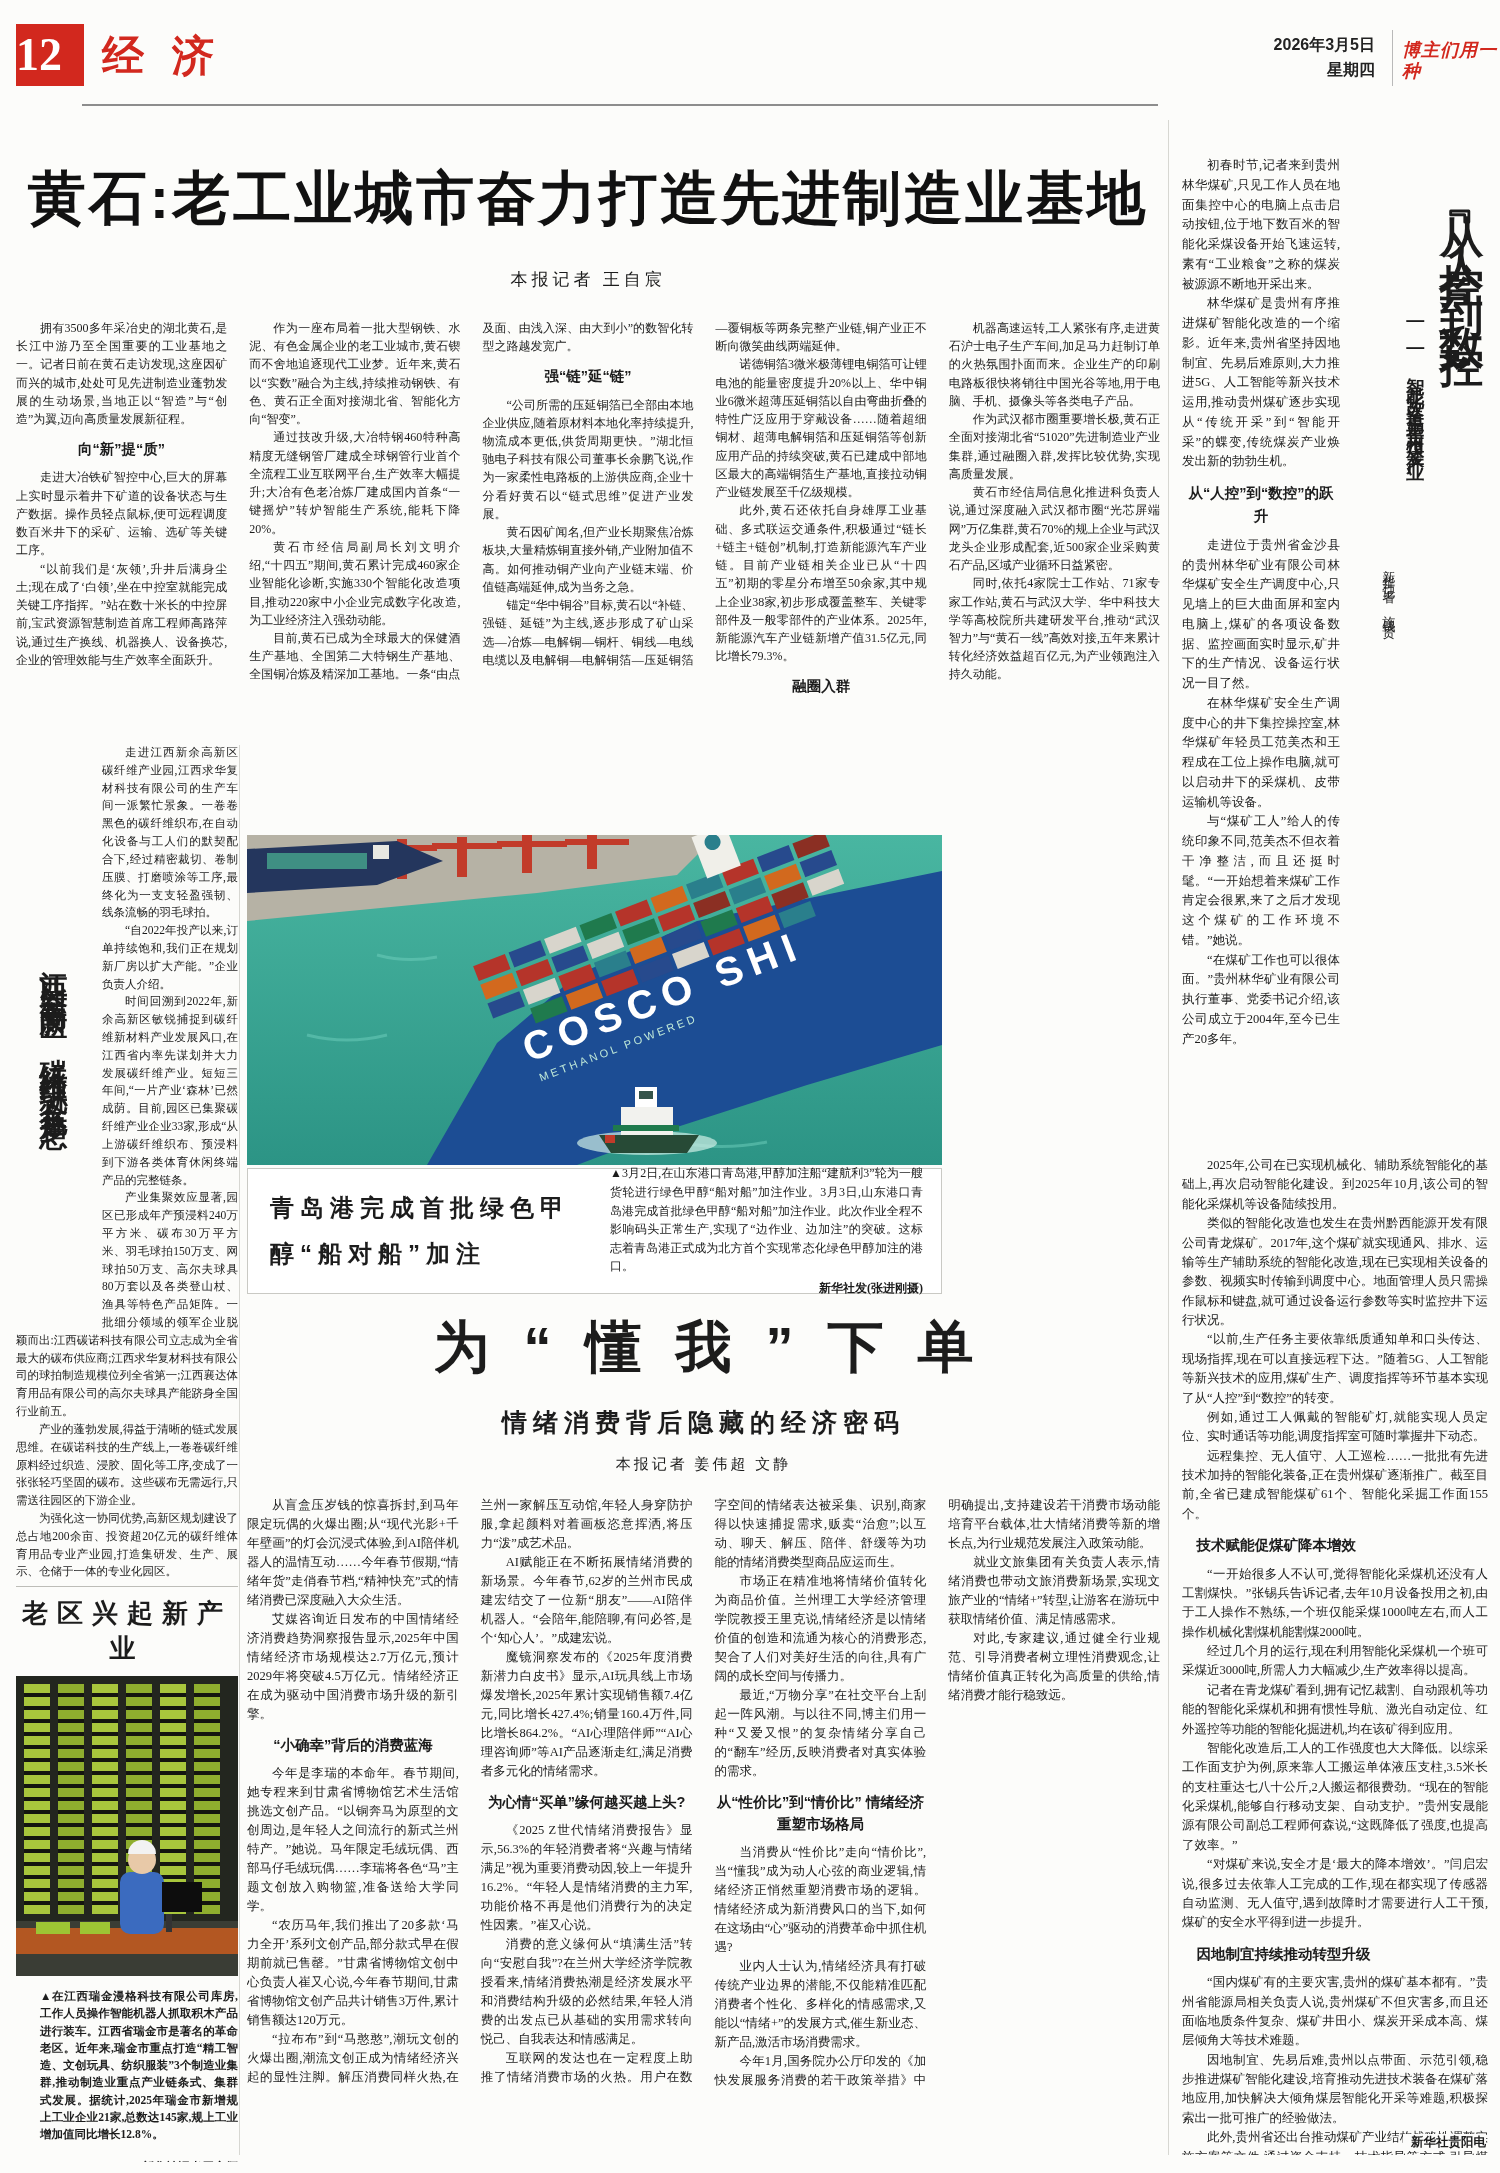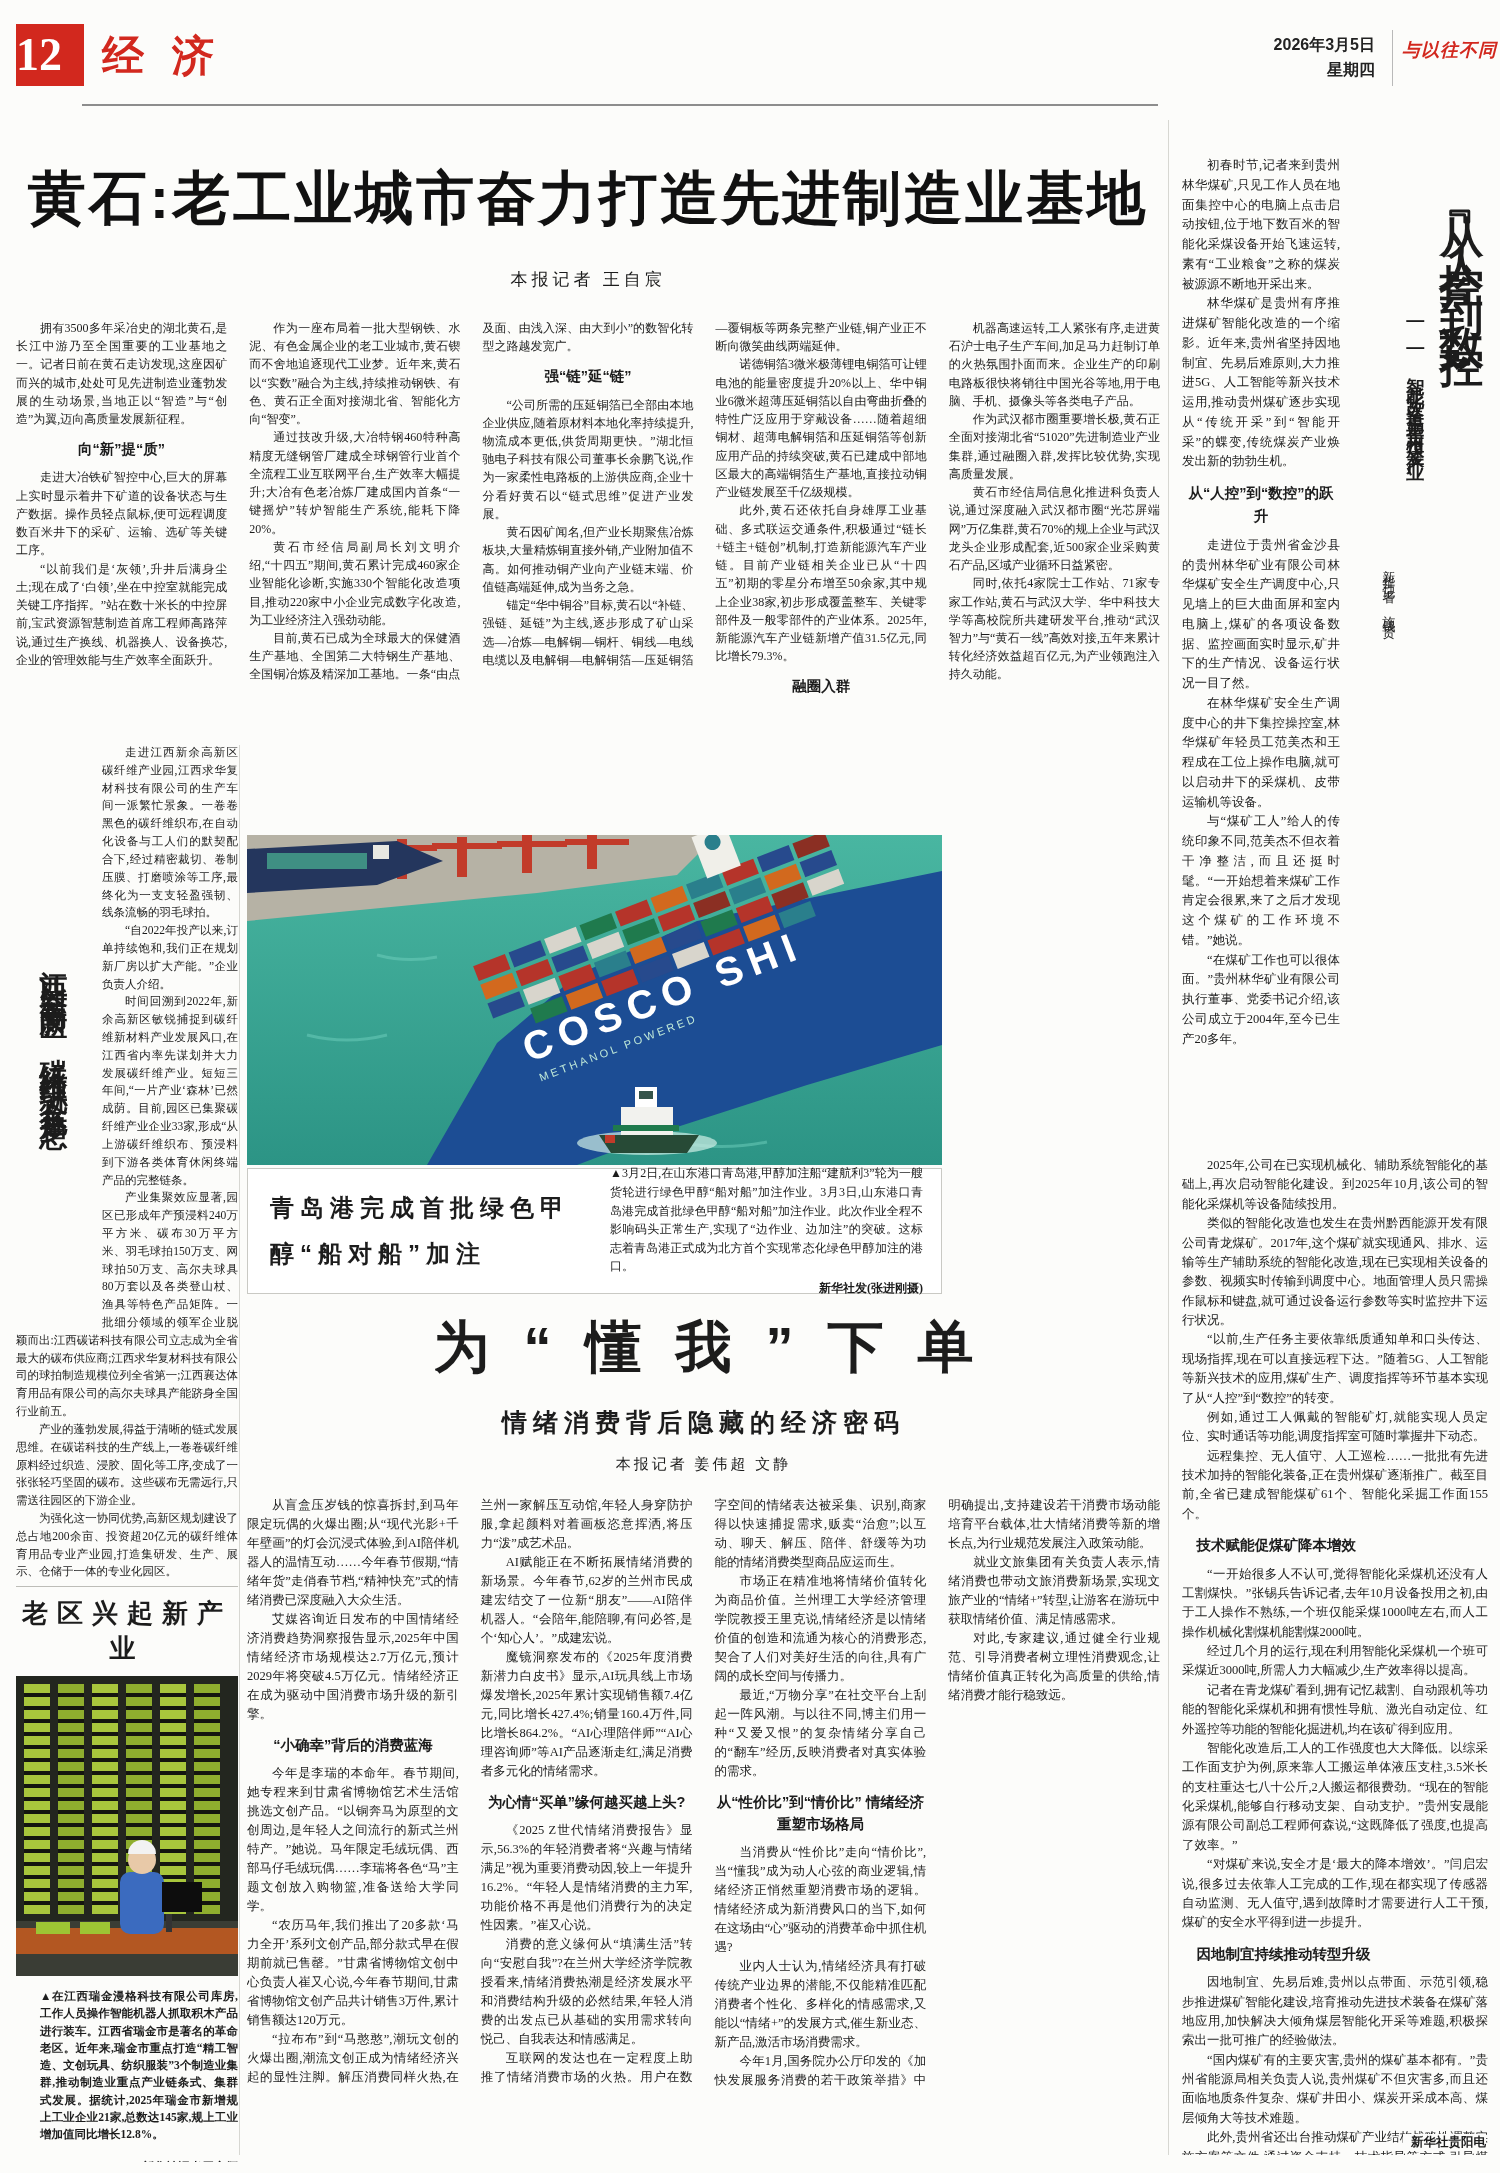--- a/index.html
+++ b/index.html
@@ -80,21 +80,21 @@
 <div class="page">
 
   <div class="pagenum-box">12</div>
   <div class="section-title">经济</div>
   <div class="header-rule"></div>
   <div class="date-block">
     <div>2026年3月5日</div>
     <div>星期四</div>
   </div>
   <div class="masthead-divider"></div>
-  <div class="masthead">与以往不同</div>
+  <div class="masthead">博主们用一种</div>
 
   <div class="main-article">
     <h1 class="main-headline">黄石:老工业城市奋力打造先进制造业基地</h1>
     <div class="main-byline">本报记者 王自宸</div>
     <div class="main-body">
         <p class="para">拥有3500多年采冶史的湖北黄石,是长江中游乃至全国重要的工业基地之一。记者日前在黄石走访发现,这座因矿而兴的城市,处处可见先进制造业蓬勃发展的生动场景,当地正以“智造”与“创造”为翼,迈向高质量发展新征程。</p>
         <h4 class="subhead">向“新”提“质”</h4>
         <p class="para">走进大冶铁矿智控中心,巨大的屏幕上实时显示着井下矿道的设备状态与生产数据。操作员轻点鼠标,便可远程调度数百米井下的采矿、运输、选矿等关键工序。</p>
         <p class="para">“以前我们是‘灰领’,升井后满身尘土;现在成了‘白领’,坐在中控室就能完成关键工序指挥。”站在数十米长的中控屏前,宝武资源智慧制造首席工程师高路萍说,通过生产换线、机器换人、设备换芯,企业的管理效能与生产效率全面跃升。</p>
         <p class="para">作为一座布局着一批大型钢铁、水泥、有色金属企业的老工业城市,黄石锲而不舍地追逐现代工业梦。近年来,黄石以“实数”融合为主线,持续推动钢铁、有色、黄石正全面对接湖北省、智能化方向“智变”。</p>
@@ -427,20 +427,20 @@
         <p class="para">“以前,生产任务主要依靠纸质通知单和口头传达、现场指挥,现在可以直接远程下达。”随着5G、人工智能等新兴技术的应用,煤矿生产、调度指挥等环节基本实现了从“人控”到“数控”的转变。</p>
         <p class="para">例如,通过工人佩戴的智能矿灯,就能实现人员定位、实时通话等功能,调度指挥室可随时掌握井下动态。</p>
         <p class="para">远程集控、无人值守、人工巡检……一批批有先进技术加持的智能化装备,正在贵州煤矿逐渐推广。截至目前,全省已建成智能煤矿61个、智能化采掘工作面155个。</p>
         <h4 class="subhead">技术赋能促煤矿降本增效</h4>
         <p class="para">“一开始很多人不认可,觉得智能化采煤机还没有人工割煤快。”张锡兵告诉记者,去年10月设备投用之初,由于工人操作不熟练,一个班仅能采煤1000吨左右,而人工操作机械化割煤机能割煤2000吨。</p>
         <p class="para">经过几个月的运行,现在利用智能化采煤机一个班可采煤近3000吨,所需人力大幅减少,生产效率得以提高。</p>
         <p class="para">记者在青龙煤矿看到,拥有记忆裁割、自动跟机等功能的智能化采煤机和拥有惯性导航、激光自动定位、红外遥控等功能的智能化掘进机,均在该矿得到应用。</p>
         <p class="para">智能化改造后,工人的工作强度也大大降低。以综采工作面支护为例,原来靠人工搬运单体液压支柱,3.5米长的支柱重达七八十公斤,2人搬运都很费劲。“现在的智能化采煤机,能够自行移动支架、自动支护。”贵州安晟能源有限公司副总工程师何森说,“这既降低了强度,也提高了效率。”</p>
         <p class="para">“对煤矿来说,安全才是‘最大的降本增效’。”闫启宏说,很多过去依靠人工完成的工作,现在都实现了传感器自动监测、无人值守,遇到故障时才需要进行人工干预,煤矿的安全水平得到进一步提升。</p>
         <h4 class="subhead">因地制宜持续推动转型升级</h4>
+        <p class="para">“国内煤矿有的主要灾害,贵州的煤矿基本都有。”贵州省能源局相关负责人说,贵州煤矿不但灾害多,而且还面临地质条件复杂、煤矿井田小、煤炭开采成本高、煤层倾角大等技术难题。</p>
         <p class="para">因地制宜、先易后难,贵州以点带面、示范引领,稳步推进煤矿智能化建设,培育推动先进技术装备在煤矿落地应用,加快解决大倾角煤层智能化开采等难题,积极探索出一批可推广的经验做法。</p>
-        <p class="para">“国内煤矿有的主要灾害,贵州的煤矿基本都有。”贵州省能源局相关负责人说,贵州煤矿不但灾害多,而且还面临地质条件复杂、煤矿井田小、煤炭开采成本高、煤层倾角大等技术难题。</p>
         <p class="para">此外,贵州省还出台推动煤矿产业结构战略性调整实施方案等文件,通过资金支持、技术指导等方式,引导煤炭企业加大智能化改造投入,推动煤矿智能化建设迈上新台阶。</p>
       </div>
     <div class="coal-dateline">新华社贵阳电</div>
   </div>
 
 </div>
 
 </body></html>

